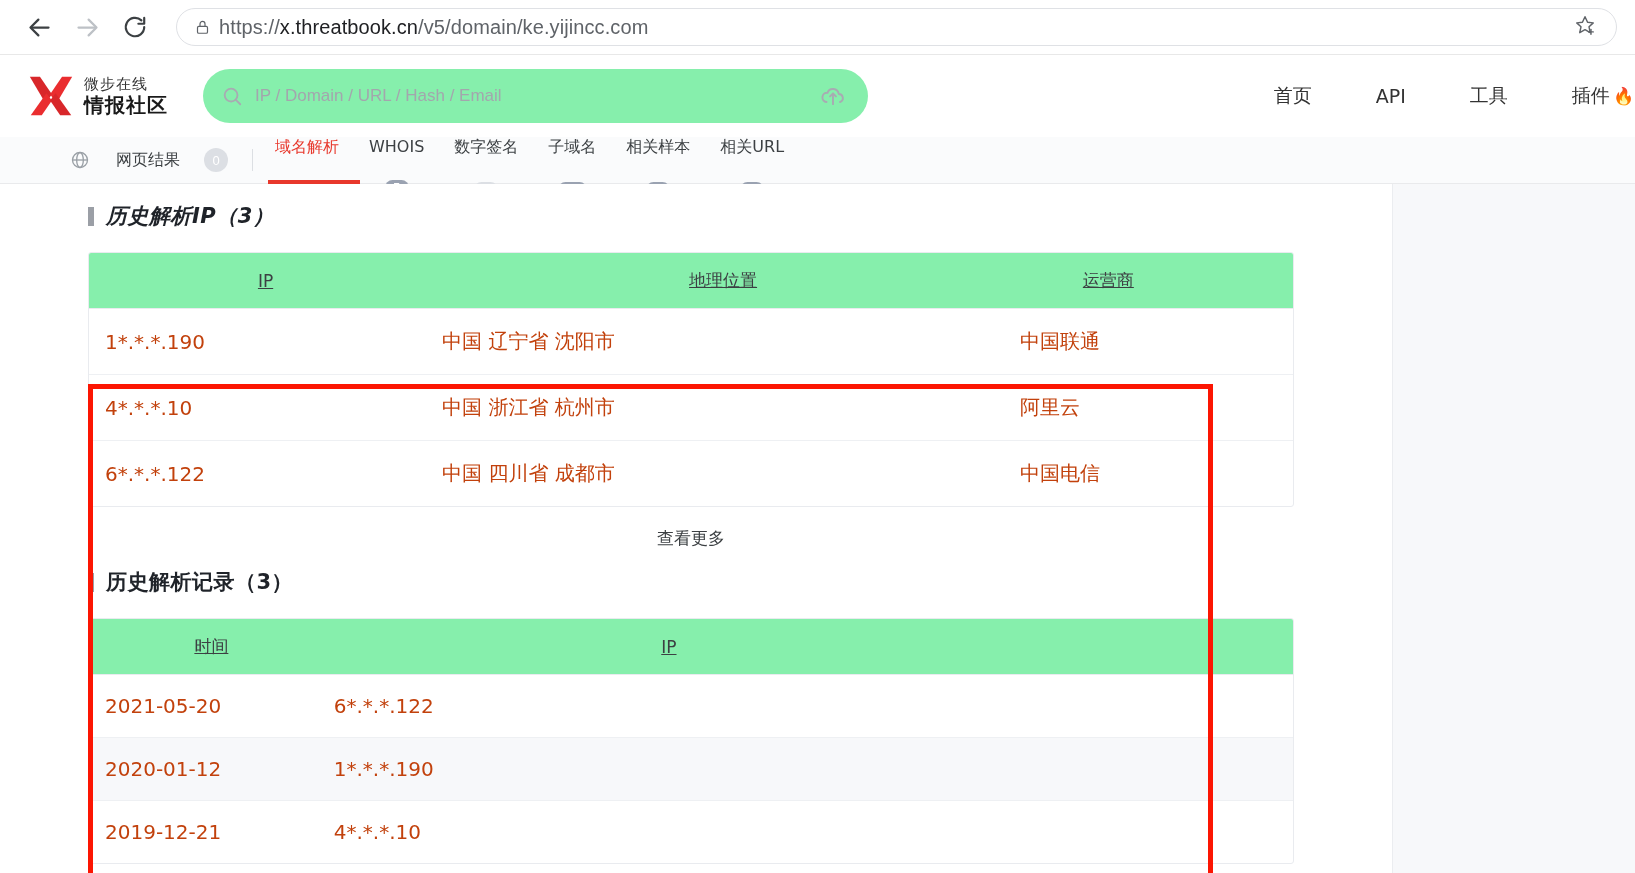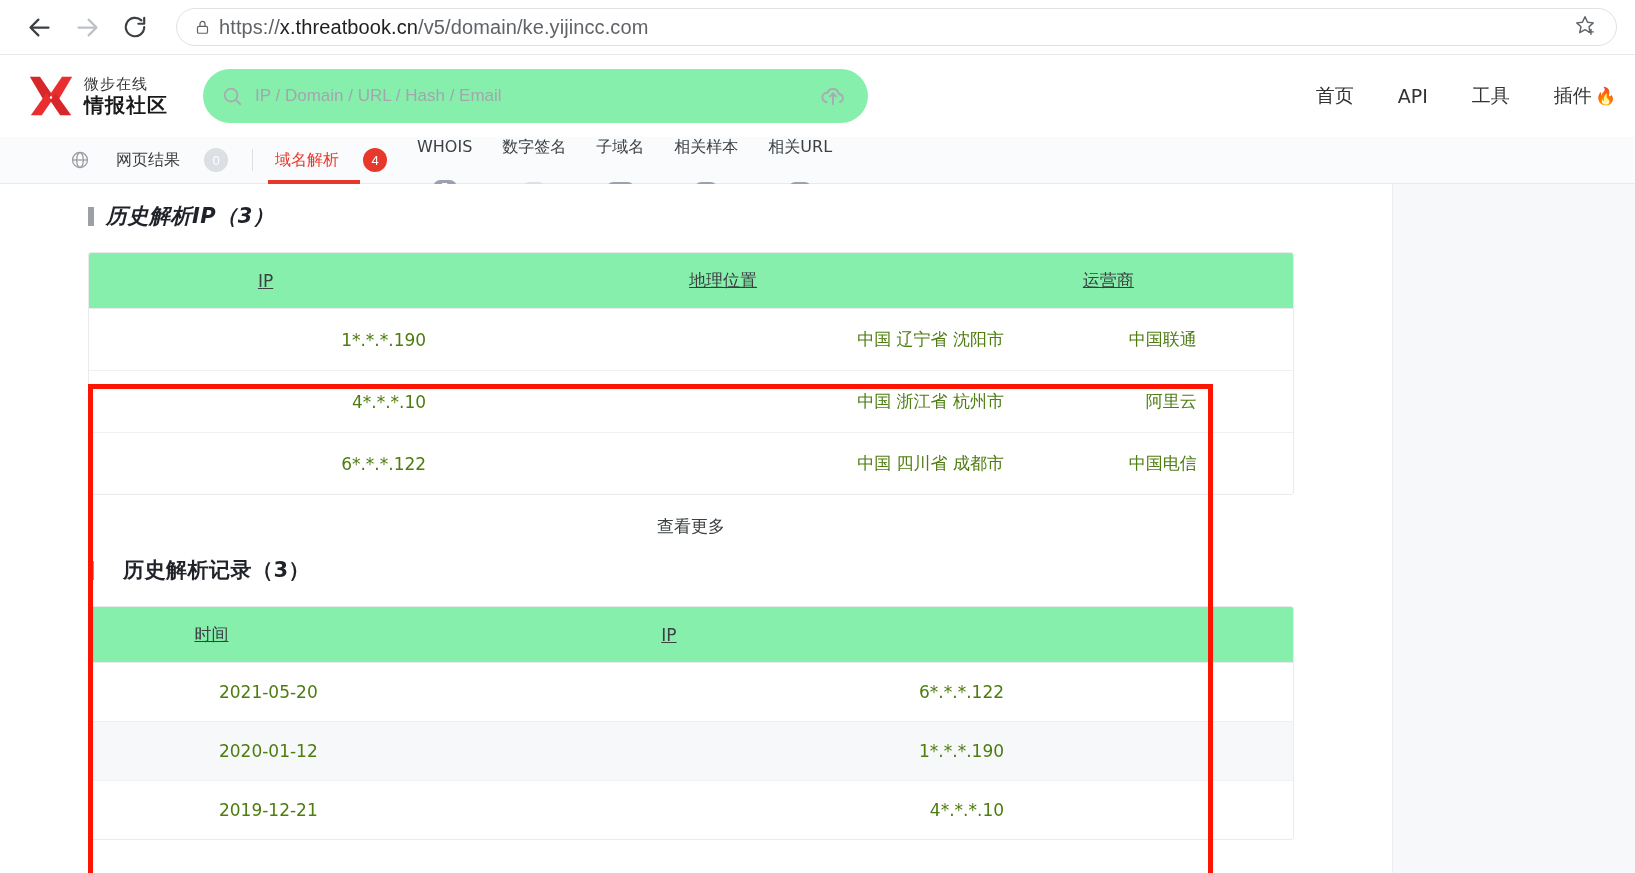--- a/index.html
+++ b/index.html
@@ -101,22 +101,21 @@
     font-family: "Liberation Sans", sans-serif;
     padding-left: 8px;
   }
   .search-input::placeholder { color: #a3a6ad; }
   .upload-icon-wrap { width: 30px; flex: none; display:flex; align-items:center; justify-content:flex-end; }
 
   .top-nav {
     margin-left: auto;
     display: flex;
     align-items: center;
-    gap: 44px;
-    padding-right: 18px;
+    gap: 64px;
     text-align: center;
   }
   .top-nav-item {
     font-size: 19px;
     color: #333333;
     font-family: "DejaVu Sans", sans-serif;
     display: flex;
     align-items: center;
     gap: 4px;
     white-space: nowrap;
@@ -139,21 +138,21 @@
     gap: 24px;
     font-size: 16px;
     color: #3c4043;
     font-family: "DejaVu Sans", sans-serif;
     height: 100%;
     position: relative;
     white-space: nowrap;
   }
   .tab + .tab { margin-left: 30px; flex-direction: column; }
   .tab.first { margin-right: 10px; }
-  .tab.active { color: #e8382c; }
+  .tab.active { color: #e8382c; flex-direction: column; }
   .globe-wrap { display:flex; align-items:center; margin-right: 2px; }
   .badge {
     min-width: 24px;
     height: 24px;
     border-radius: 12px;
     background: #9aa2b1;
     color: #ffffff;
     font-size: 13px;
     display: flex;
     align-items: center;
@@ -225,26 +224,25 @@
     text-align: center;
     font-weight: normal;
     font-size: 17px;
     color: #3c4043;
     padding: 16px 0 16px 16px;
     font-family: "DejaVu Sans", sans-serif;
     border-bottom: 1px solid #e9ebef;
     text-decoration: underline;
   }
   tbody td {
-    font-size: 17px;
-    color: #4d7c0f;
+    font-size: 20px;
+    color: #c2410c;
     padding: 19px 0 19px 16px;
     font-family: "DejaVu Sans", sans-serif;
     border-bottom: 1px solid #eef0f3;
-    text-align: right;
   }
   tbody tr:last-child td { border-bottom: none; }
   tbody tr.alt td { background: #f7f8fa; }
 
   .view-more {
     width: 1206px;
     text-align: center;
     font-size: 17px;
     color: #3c4043;
     font-family: Liberation Mono, monospace;
@@ -455,21 +453,21 @@
               <td>中国 四川省 成都市</td>
               <td>中国电信</td>
               <td></td>
             </tr>
           </tbody>
         </table>
       </div>
 
       <div class="view-more">查看更多</div>
 
-      <div class="section-title" style="margin-top:10px;gap:17px;">
+      <div class="section-title" style="margin-top:10px;">
         <span class="title-bar"></span>
         <span>历史解析记录（3）</span>
       </div>
 
       <div class="card" style="margin-top:22px;">
         <table>
           <colgroup>
               <col style="width:19%">
               <col style="width:57%">
               <col style="width:16%">

